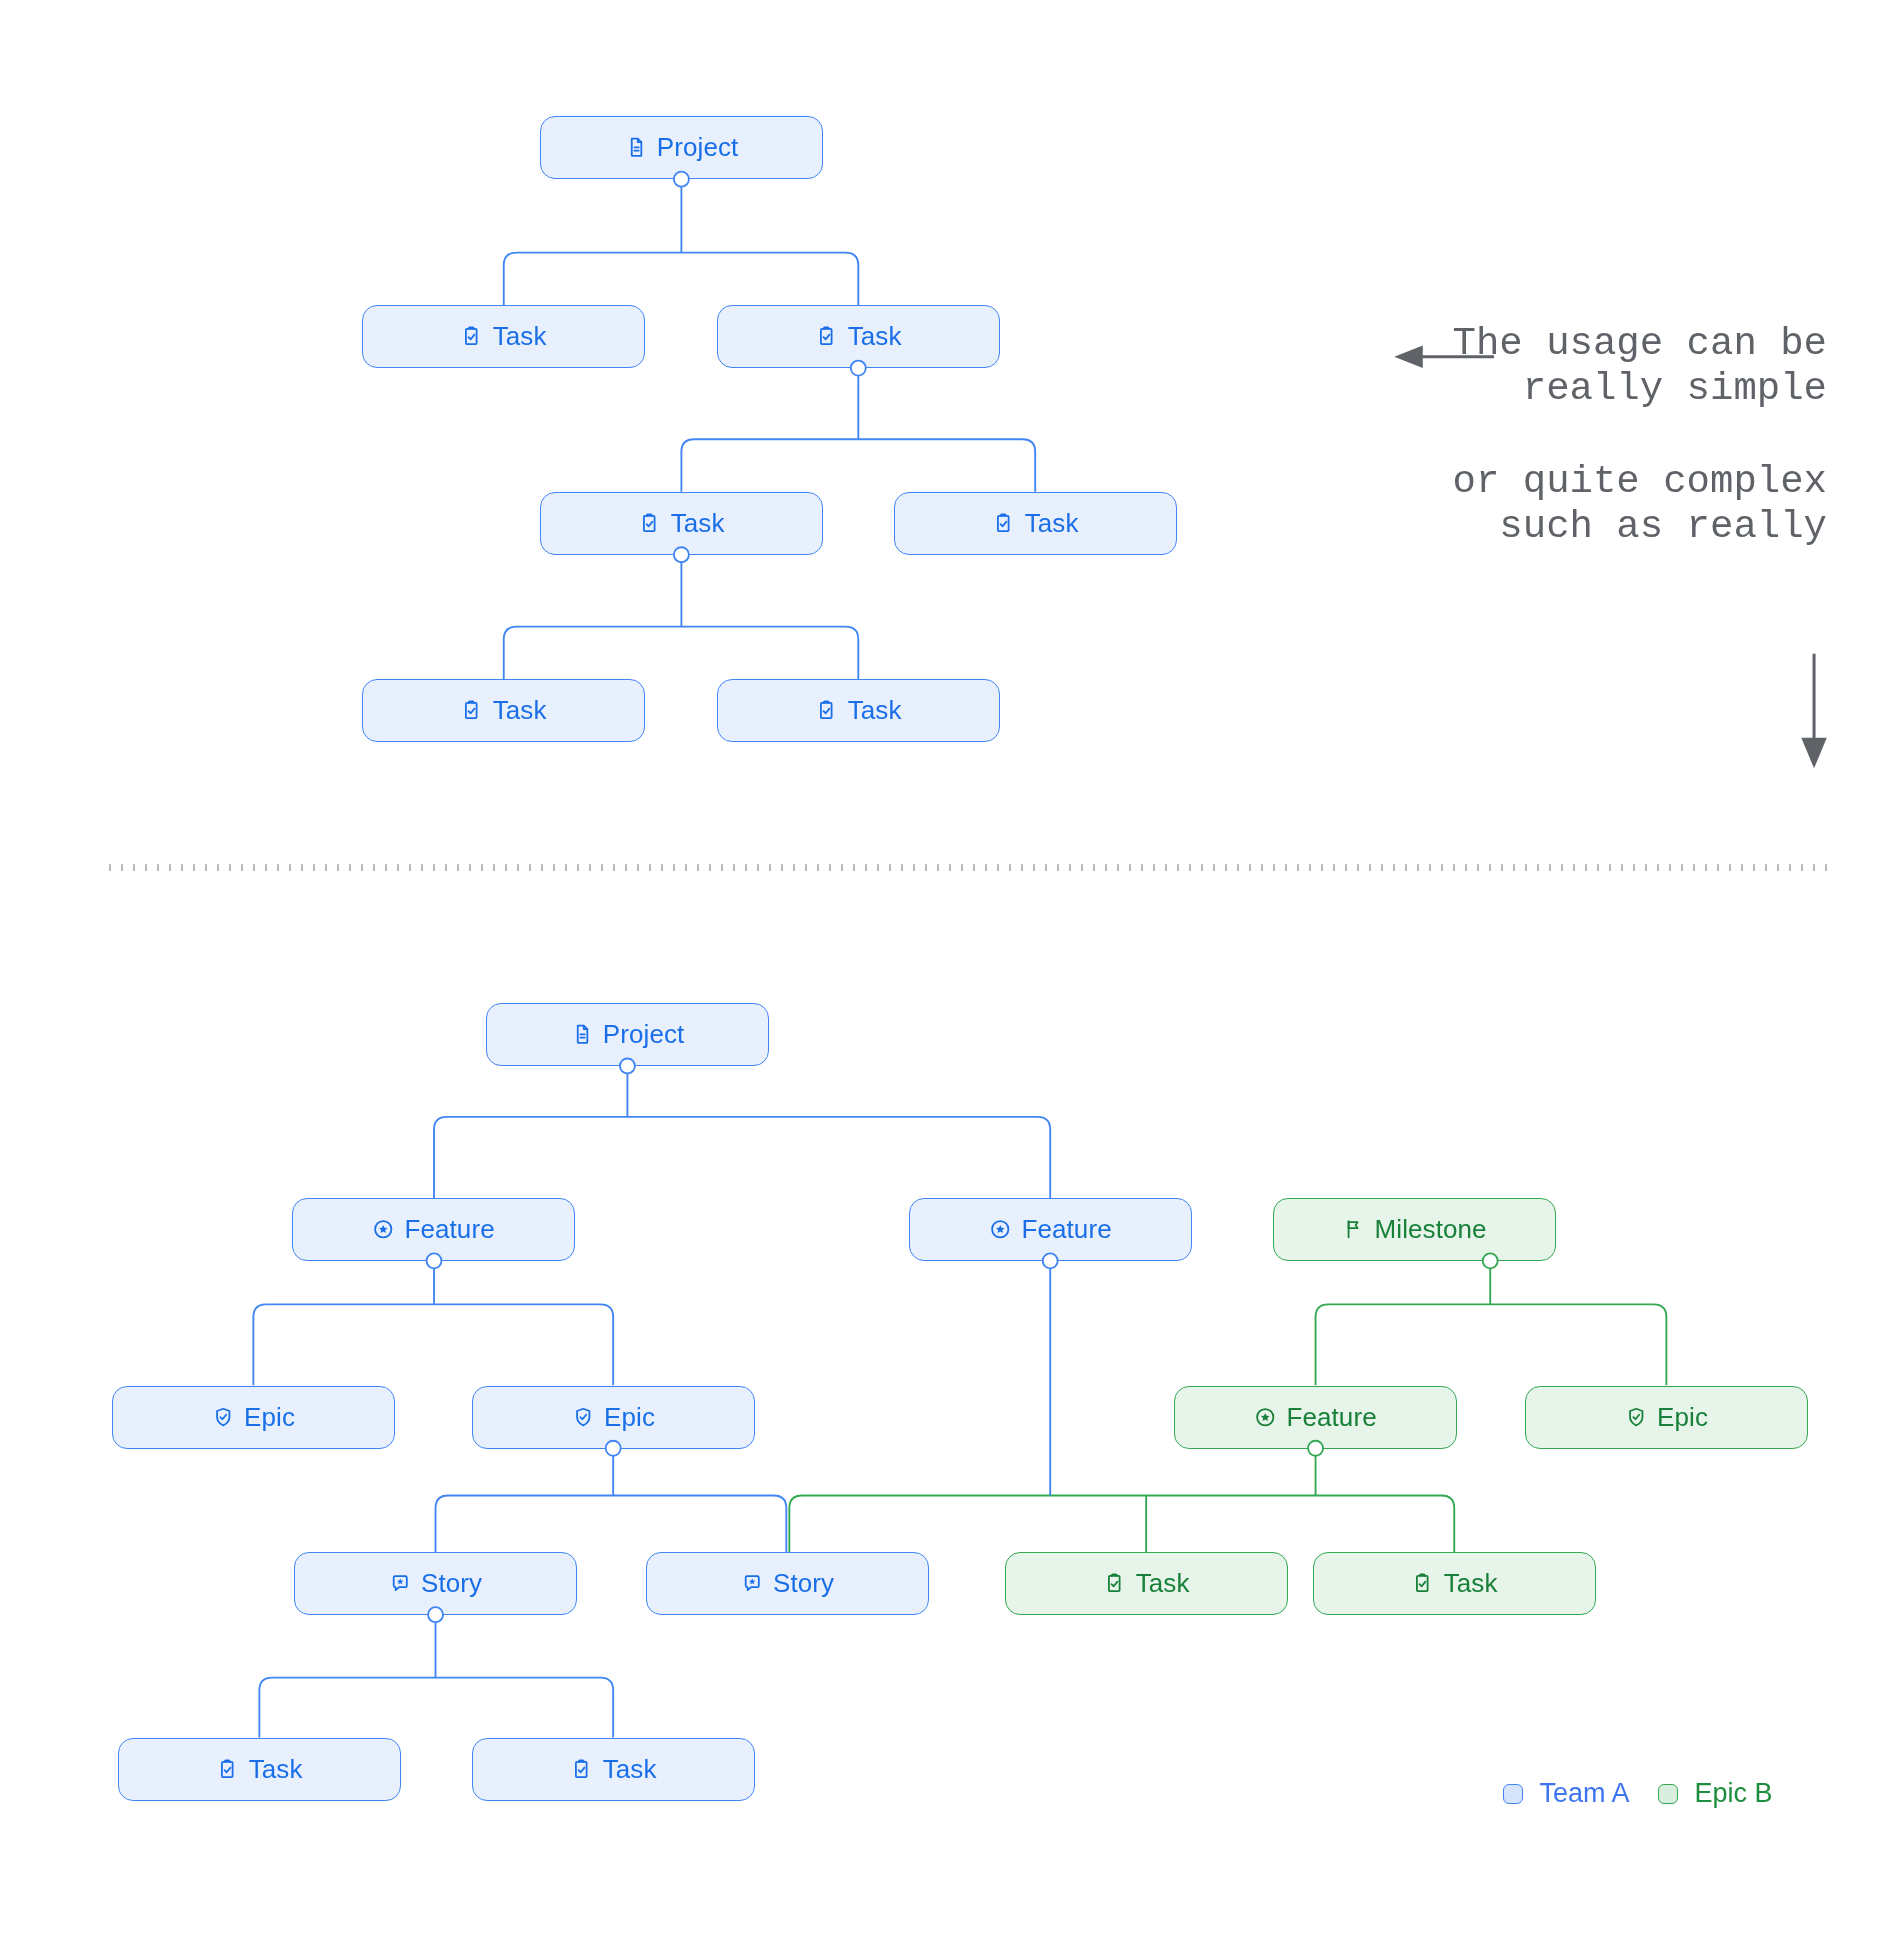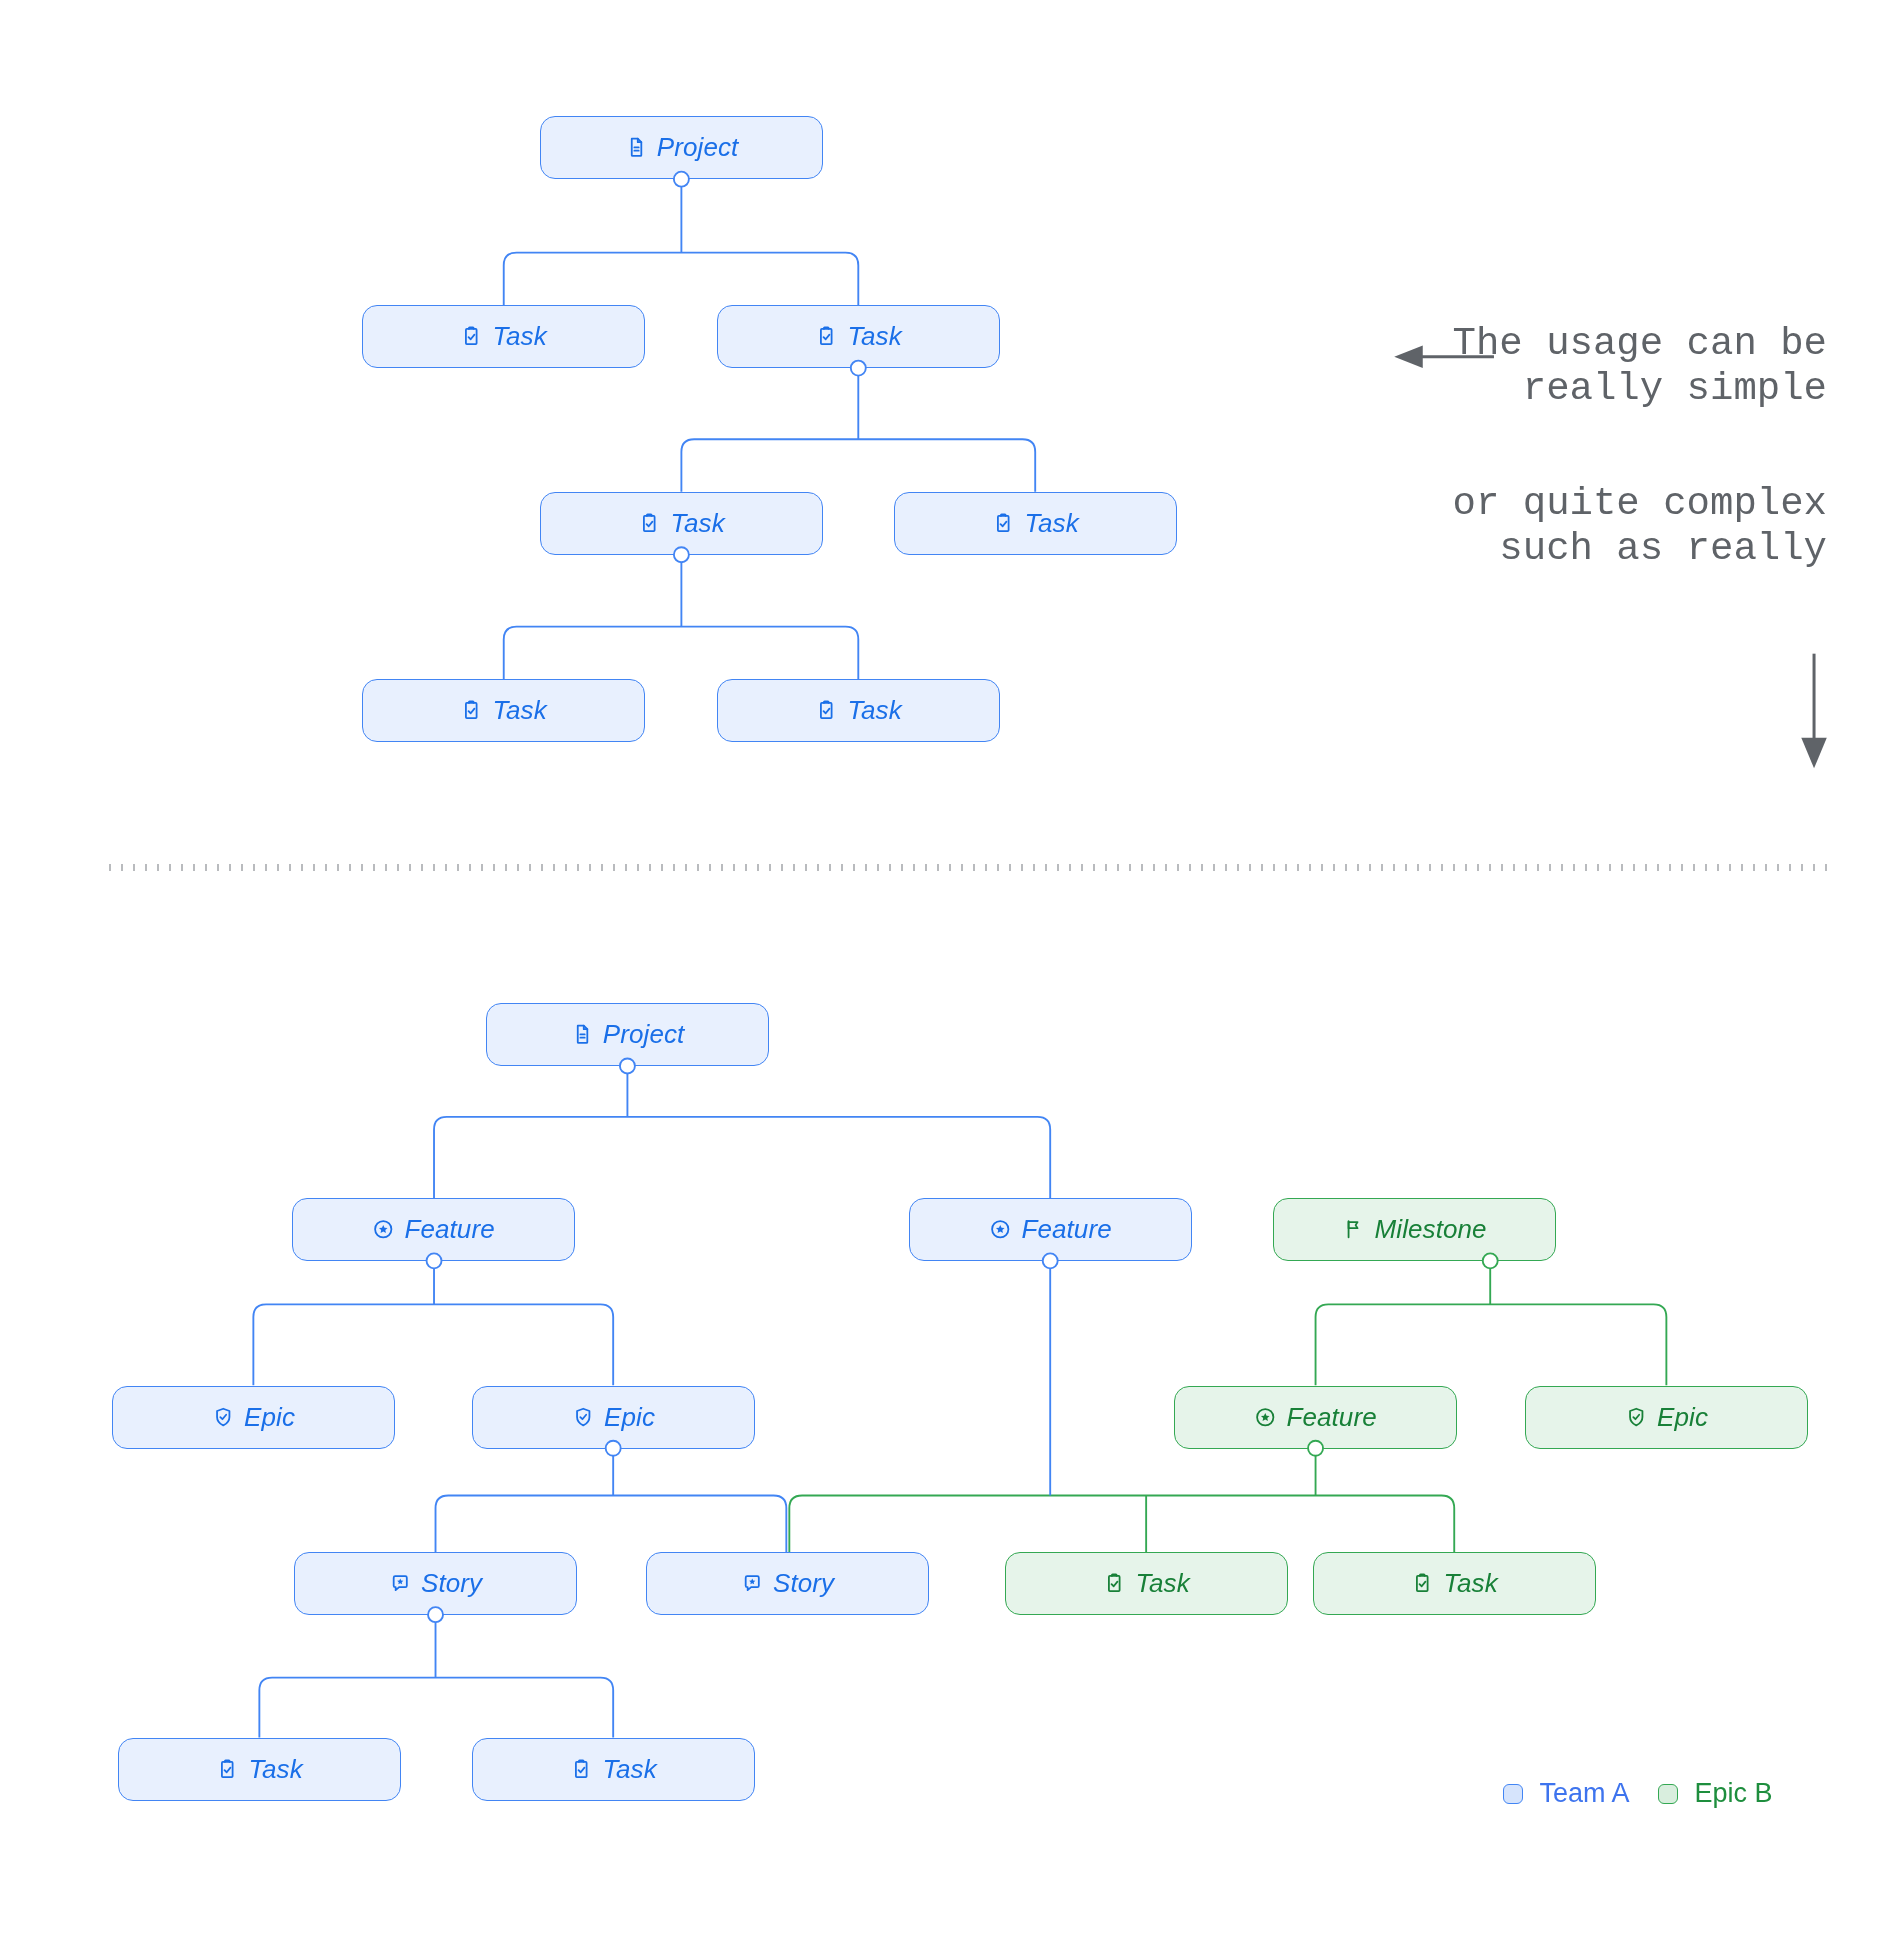--- a/index.html
+++ b/index.html
@@ -4,26 +4,26 @@
 <style>
   html,body{margin:0;padding:0;background:#ffffff;}
   .canvas{position:relative;width:1898px;height:1955px;background:#fff;overflow:hidden;
           font-family:"Liberation Sans", sans-serif;}
   svg.layer{position:absolute;left:0;top:0;pointer-events:none;}
   .node{position:absolute;width:283px;height:63px;border-radius:15px;border:1.9px solid;
         display:flex;align-items:center;justify-content:center;gap:9.7px;box-sizing:border-box;
         cursor:pointer;}
   .node .icon{display:flex;align-items:center;}
   .node .icon svg{width:22.5px;height:22.5px;display:block;}
-  .node .label{font-size:26px;font-weight:500;letter-spacing:0.1px;font-style:italic;}
+  .node .label{font-size:26px;font-weight:500;letter-spacing:0.1px;}
   .team-A{background:#e8f0fe;border-color:#4285f4;color:#1a6fe8;}
   .team-B{background:#e6f4ea;border-color:#34a853;color:#188038;}
   .annotation{position:absolute;right:71px;top:322px;width:420px;text-align:right;
               color:#5f6368;font-size:39px;line-height:45px;font-weight:400;font-family:Liberation Mono, monospace;}
-  .annotation .para2{margin-top:70px;}
+  .annotation .para2{margin-top:48px;}
   .divider{position:absolute;left:109px;top:864px;width:1721px;height:6.7px;
            background:repeating-linear-gradient(90deg,#b9bbbe 0 2.2px,transparent 2.2px 12px);}
   .legend{position:absolute;left:1471px;top:1778px;display:flex;align-items:center;gap:28.5px;
           font-size:27px;font-weight:500;margin-left:32px;}
   .legend-item{display:flex;align-items:center;gap:16.5px;}
   .swatch{width:20px;height:20px;border-radius:6px;border:1.9px solid;box-sizing:border-box;}
   .swatch-A{background:#d6e4fc;border-color:#4285f4;}
   .swatch-B{background:#d9eede;border-color:#34a853;}
   .legend-label-A{color:#3e74ee;}
   .legend-label-B{color:#1e8e3e;}

